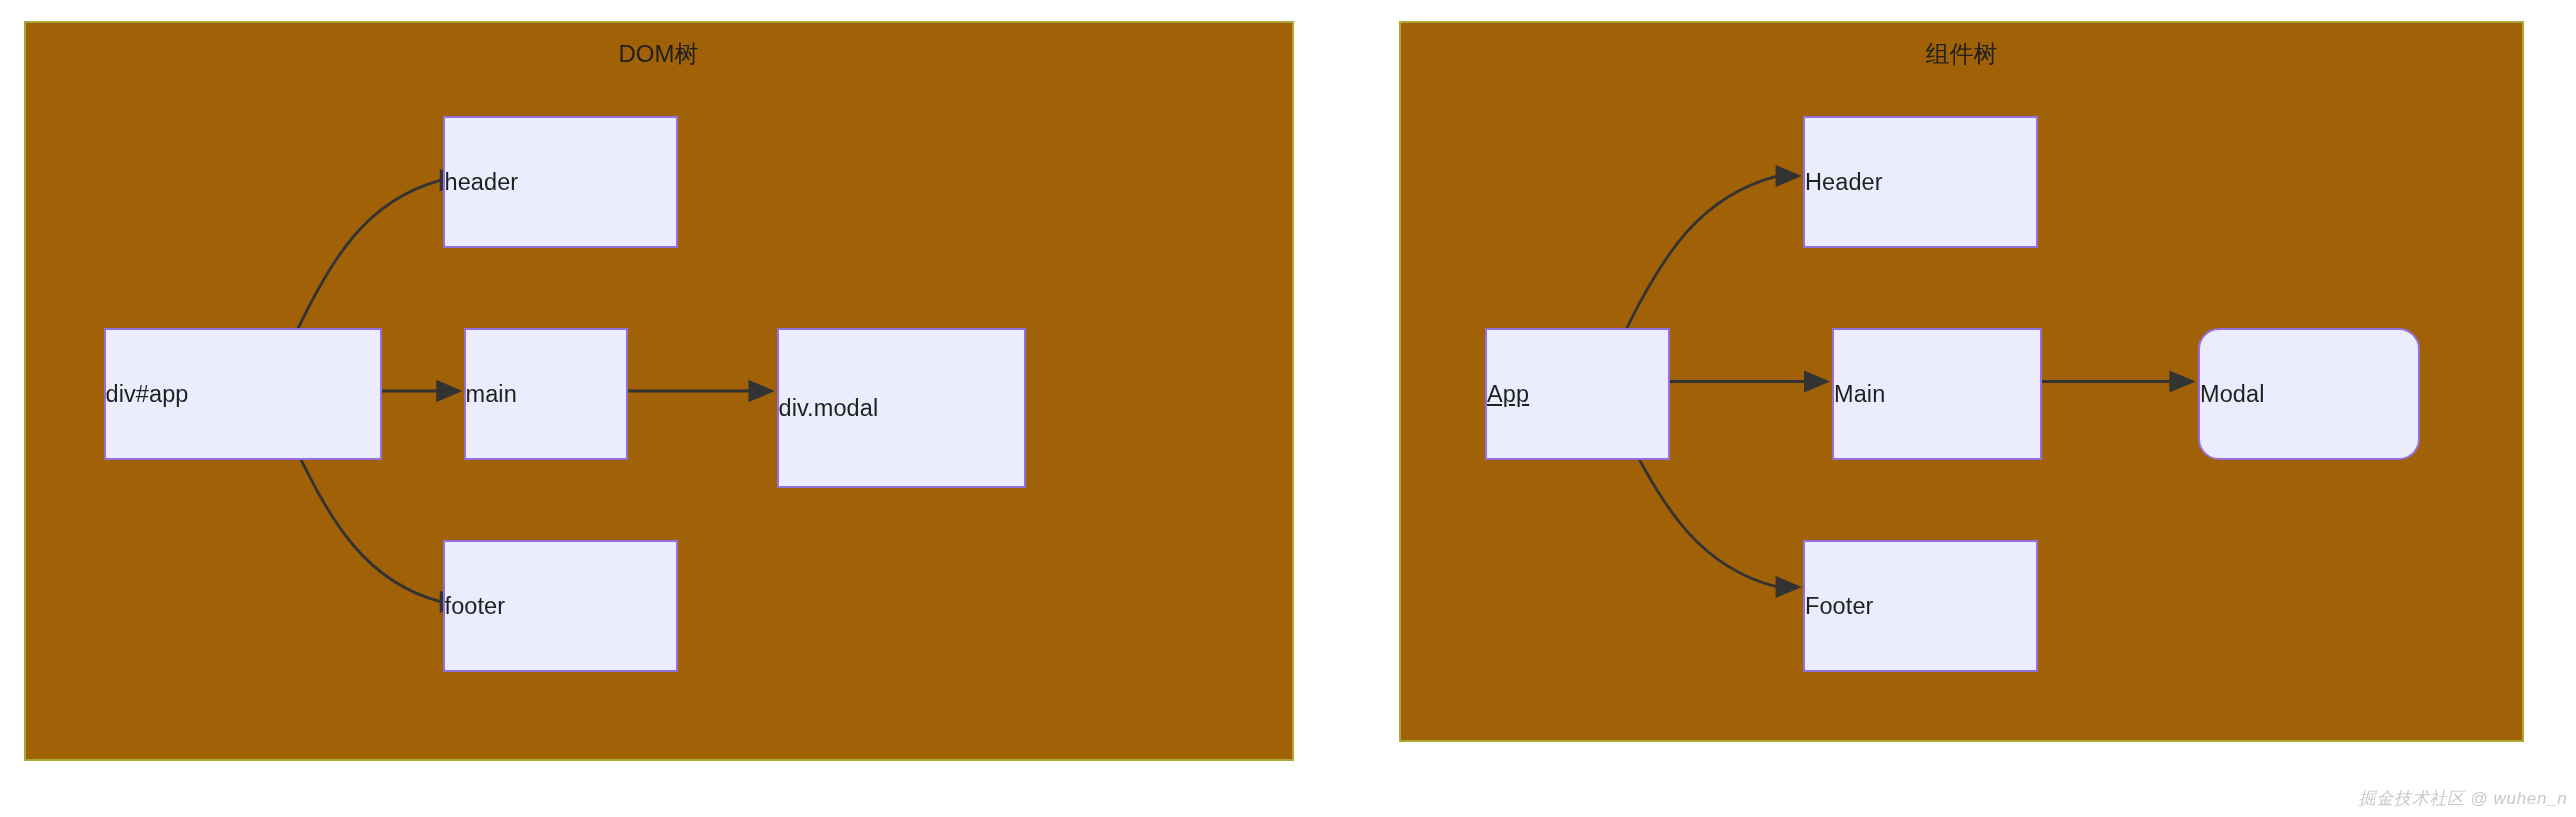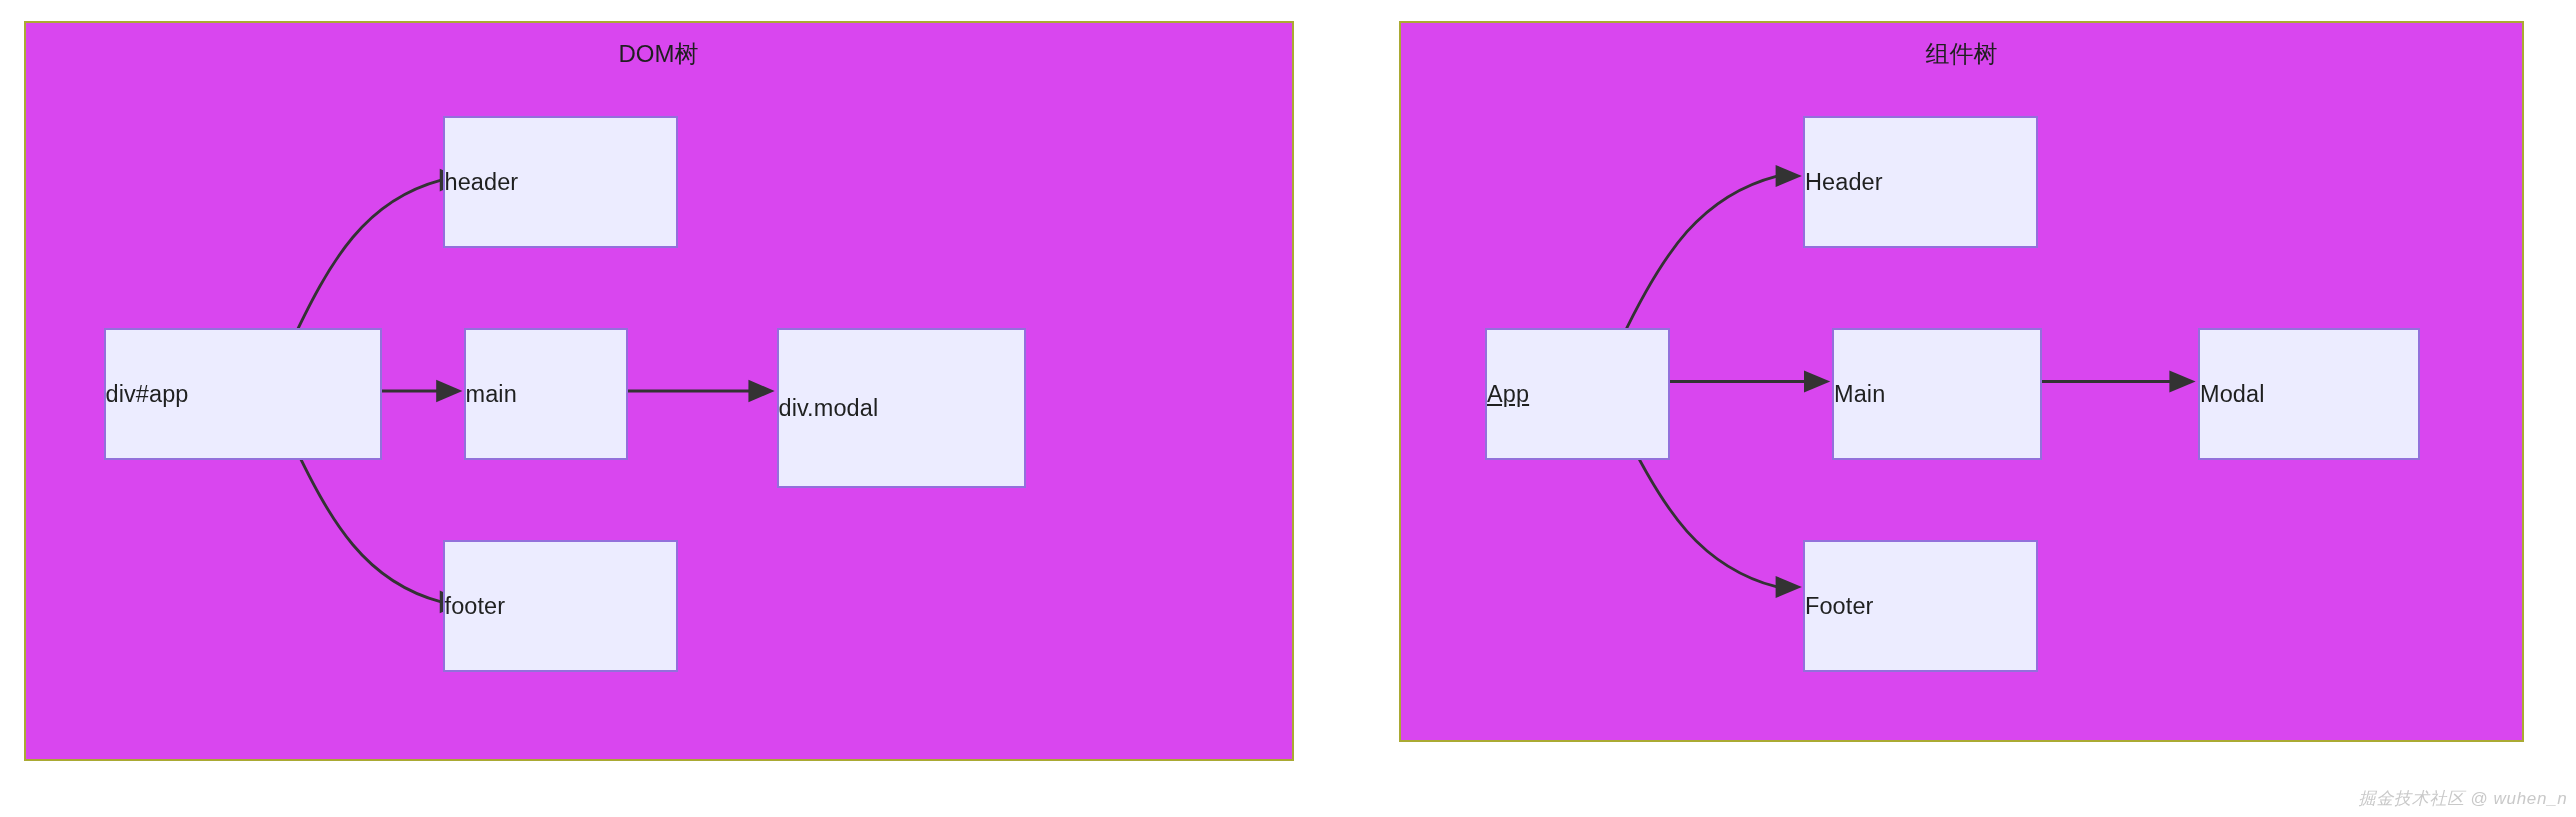--- a/index.html
+++ b/index.html
@@ -16,21 +16,21 @@
   }
   #stage {
     position: relative;
     width: 2576px;
     height: 817px;
     background: #ffffff;
   }
   .panel {
     position: absolute;
     box-sizing: border-box;
-    background: #d946ef;
+    background: #a16207;
     border: 2.1px solid #aaaa33;
   }
   #panel-dom   { left: 23.5px;   top: 21.4px; width: 1270px; height: 740px; }
   #panel-comp  { left: 1399px; top: 21.4px; width: 1125px; height: 721px; }
 
   .panel-title {
     position: absolute;
     top: 14.2px;
     left: 0;
     right: 0;
@@ -152,21 +152,21 @@
     </div>
 
     <div class="node" style="left:84px; top:305px; width:185px; height:132px;text-decoration:underline;">
       <span>App</span>
     </div>
 
     <div class="node" style="left:431px; top:305px; width:210px; height:132px;">
       <span>Main</span>
     </div>
 
-    <div class="node" style="left:797px; top:305px; width:222px; height:132px;">
+    <div class="node" style="left:797px; top:305px; width:222px; height:132px;border-radius:21px;">
       <span>Modal</span>
     </div>
 
     <div class="node" style="left:402px; top:517px; width:235px; height:132px;">
       <span>Footer</span>
     </div>
   </div>
 
   <div class="watermark">掘金技术社区 @ wuhen_n</div>
 

